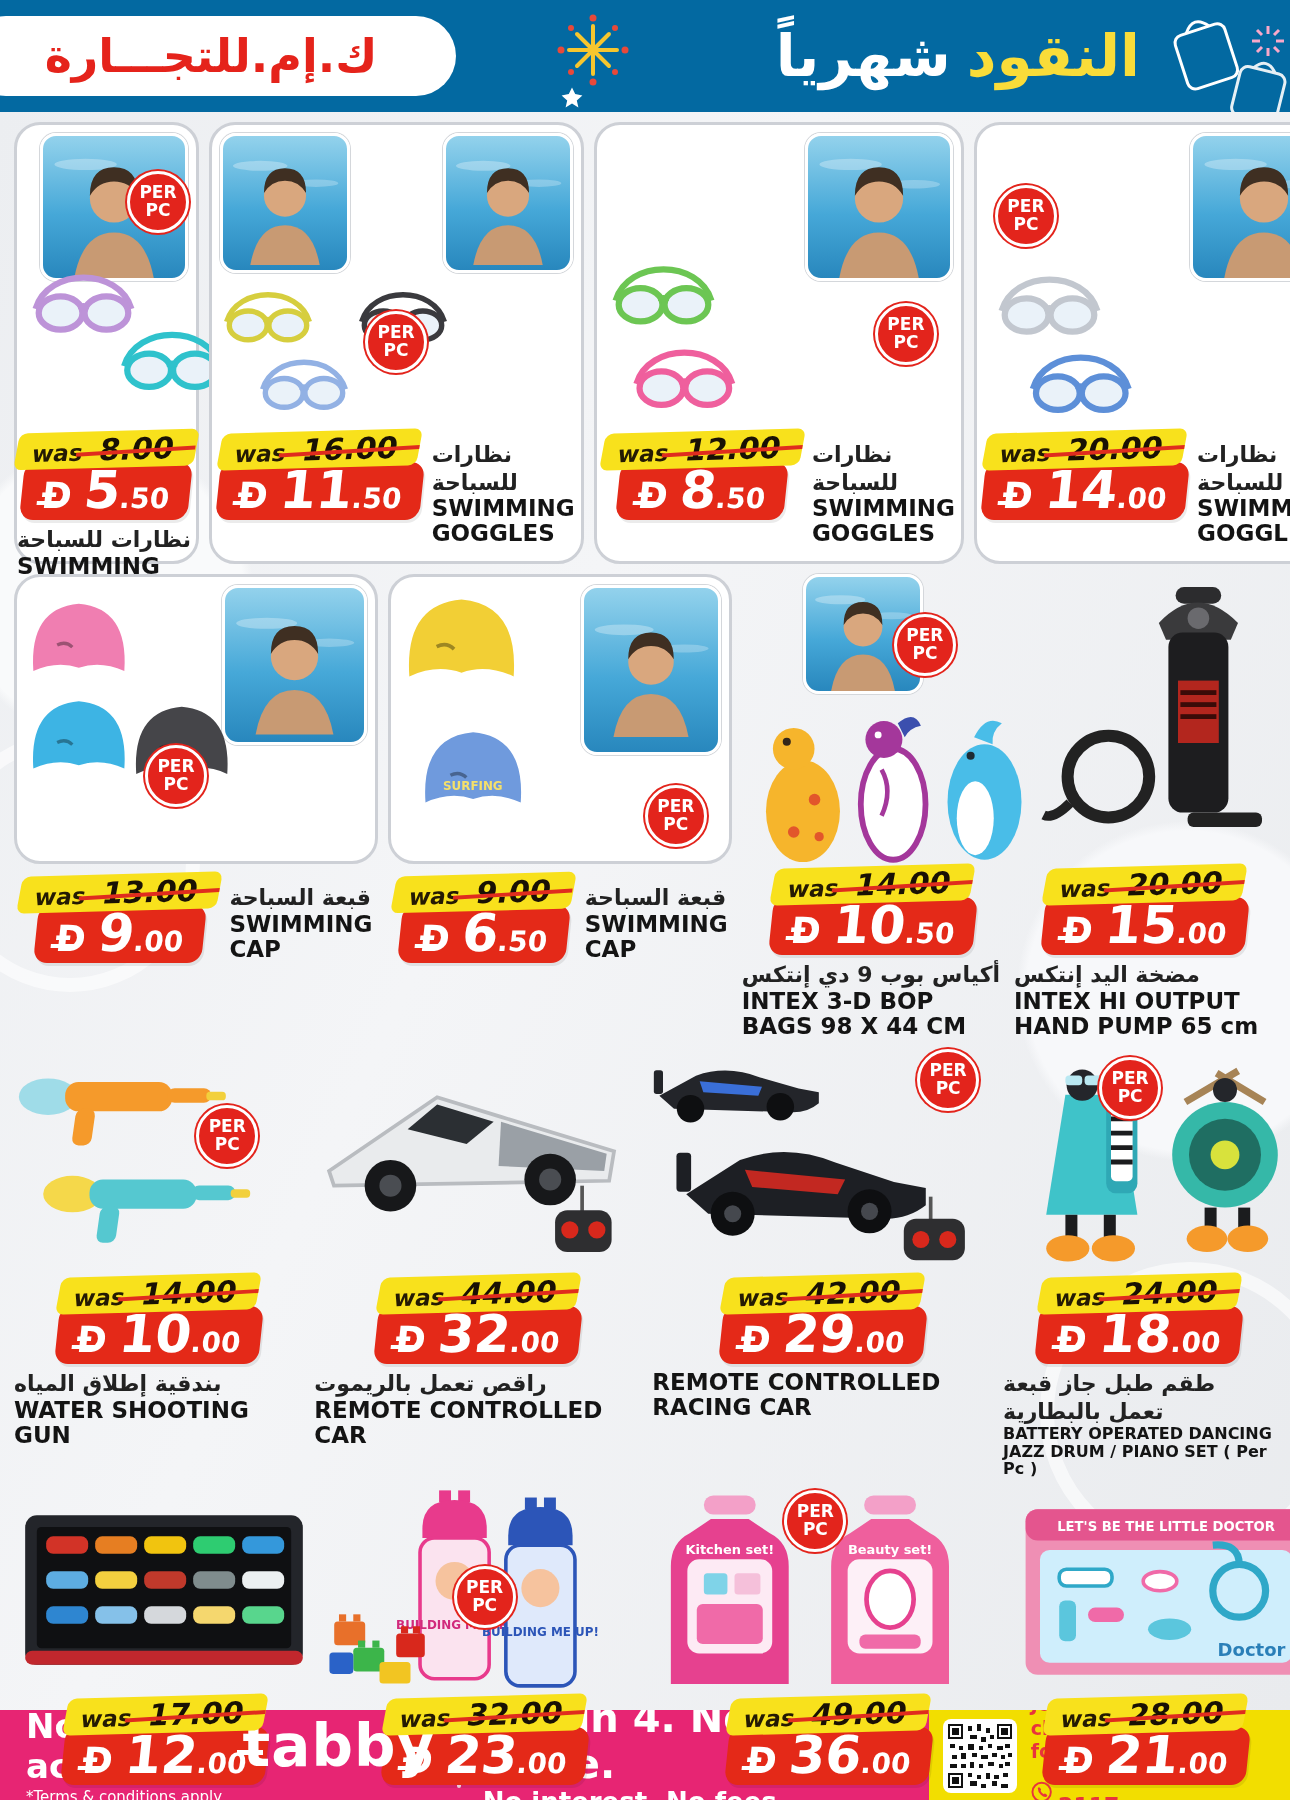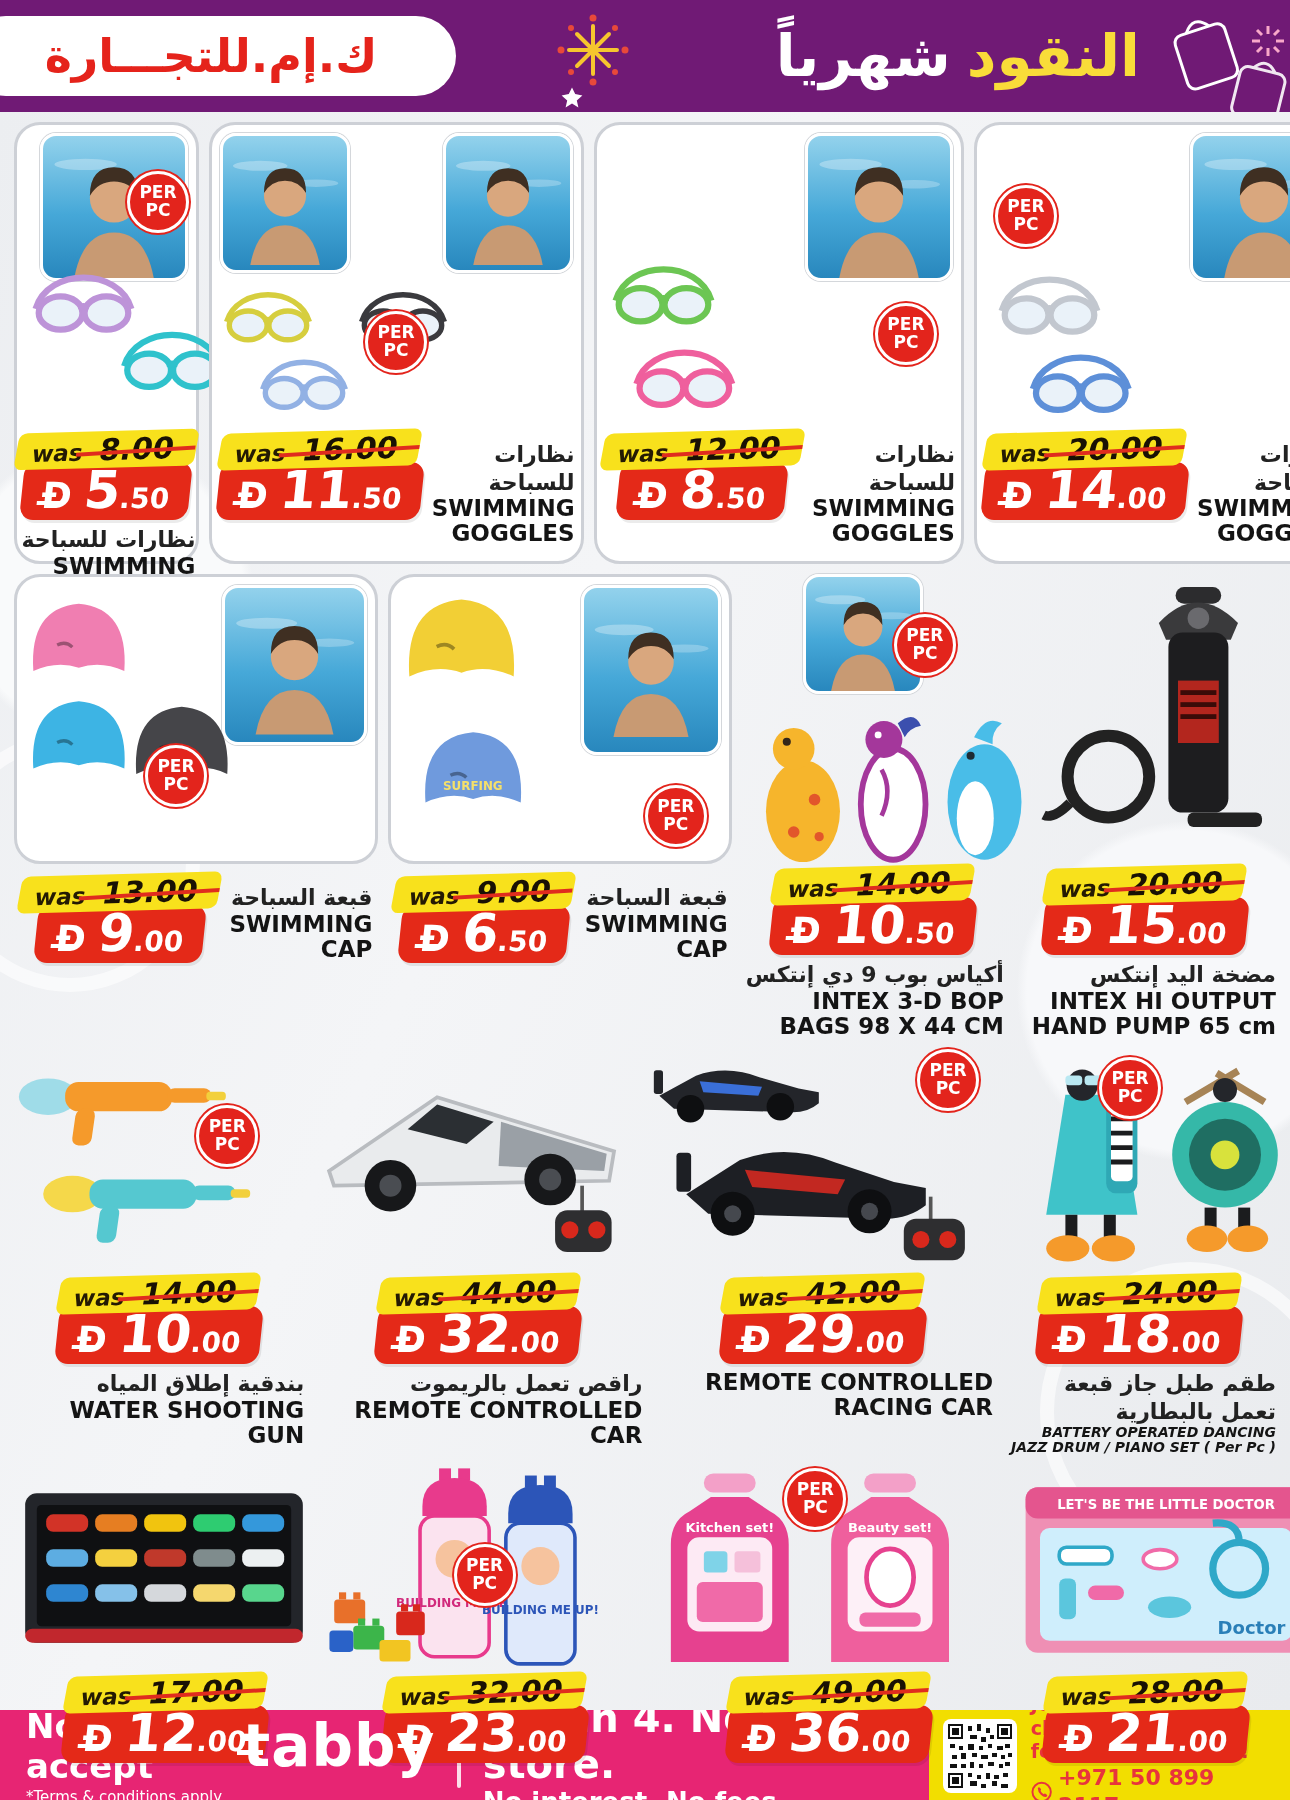--- a/index.html
+++ b/index.html
@@ -1,20 +1,20 @@
 <!DOCTYPE html>
 <html><head>
 <meta charset="utf-8">
 <style>
   * { margin:0; padding:0; box-sizing:border-box; }
   html,body { width:1290px; height:1800px; overflow:hidden;
     font-family:"DejaVu Sans", sans-serif; background:#eef0f3; }
 
   
-  .header { position:relative; height:112px; background:#701a75; overflow:hidden; }
+  .header { position:relative; height:112px; background:#0369a1; overflow:hidden; }
   .logo-pill { position:absolute; left:-34px; top:16px; width:490px; height:80px;
     background:#fff; border-radius:44px; display:flex; align-items:center; justify-content:center; }
   .logo-pill span { color:#e5231b; font-size:46px; font-weight:bold; direction:rtl; }
   .hdr-title { position:absolute; right:150px; top:14px; height:84px; display:flex;
     align-items:center; gap:16px; direction:rtl; font-size:58px; font-weight:bold; color:#fff; }
   .hdr-title .hl { color:#f9dc39; }
   .firework { position:absolute; left:548px; top:6px; }
   .bags { position:absolute; right:0; top:0; width:150px; height:112px; }
 
   
@@ -50,21 +50,21 @@
   .wasb .w { font-size:23px; font-weight:bold; color:#241a03; }
   .wasb .amt { font-size:30px; font-weight:bold; color:#191104; position:relative; padding:0 6px; }
   .wasb .amt::after { content:''; position:absolute; left:-16px; right:-16px; top:50%; height:4px;
     background:#e02c1e; transform:rotate(-2deg); }
   .priceb { background:#e42918; border-radius:14px; padding:2px 20px 4px; transform:skewX(-6deg);
     display:flex; align-items:baseline; color:#fff; margin-top:-6px; box-shadow:2px 3px 0 rgba(0,0,0,.08); }
   .priceb .cur { font-size:36px; font-weight:bold; margin-right:12px; position:relative; }
   .priceb .cur::after { content:''; position:absolute; left:-4px; top:64%; width:26px; height:4px; background:#fff; }
   .priceb .int { font-size:52px; font-weight:bold; line-height:1; }
   .priceb .dec { font-size:28px; font-weight:bold; }
-  .labels { text-align:right; padding-top:4px; }
+  .labels { text-align:left; padding-top:4px; }
   .ar { font-size:22px; font-weight:bold; color:#222; direction:rtl; line-height:1.25; }
   .en { font-size:23px; font-weight:bold; color:#141414; line-height:1.1; }
   .sz-row .pricing { flex:0 0 55%; }
   .sz-row .labels { flex:1; padding-top:10px; }
 
   
   .footer { height:92px; display:flex; }
   .f-pink { flex:0 0 72%; background:#e72573; color:#fff; display:flex; align-items:center; padding:0 26px; gap:22px; }
   .accept { display:flex; flex-direction:column; }
   .accept-line { display:flex; align-items:center; gap:16px; }
@@ -641,21 +641,21 @@
               <span class="amt">24.00</span>
             </div>
           <div class="priceb">
               <span class="cur">Ð</span>
               <span class="int">18</span>
               <span class="dec">.00</span>
             </div>
         </div>
         <div class="labels">
           <div class="ar">طقم طبل جاز قبعة تعمل بالبطارية</div>
-          <div class="en" style="font-size:14px;font-style:italic;">BATTERY OPERATED DANCING JAZZ DRUM / PIANO SET ( Per Pc )</div>
+          <div class="en" style="font-size:16px;">BATTERY OPERATED DANCING JAZZ DRUM / PIANO SET ( Per Pc )</div>
         </div>
       </div>
     </div>
   </div>
 
   <div class="row">
 
     <div class="cell" style="flex:0 0 24%;">
       <div class="artzone" style="height:208px;">
         <svg class="art" style="left:0; top:18px; width:300px; height:175px;" viewBox="0 0 250 150">

